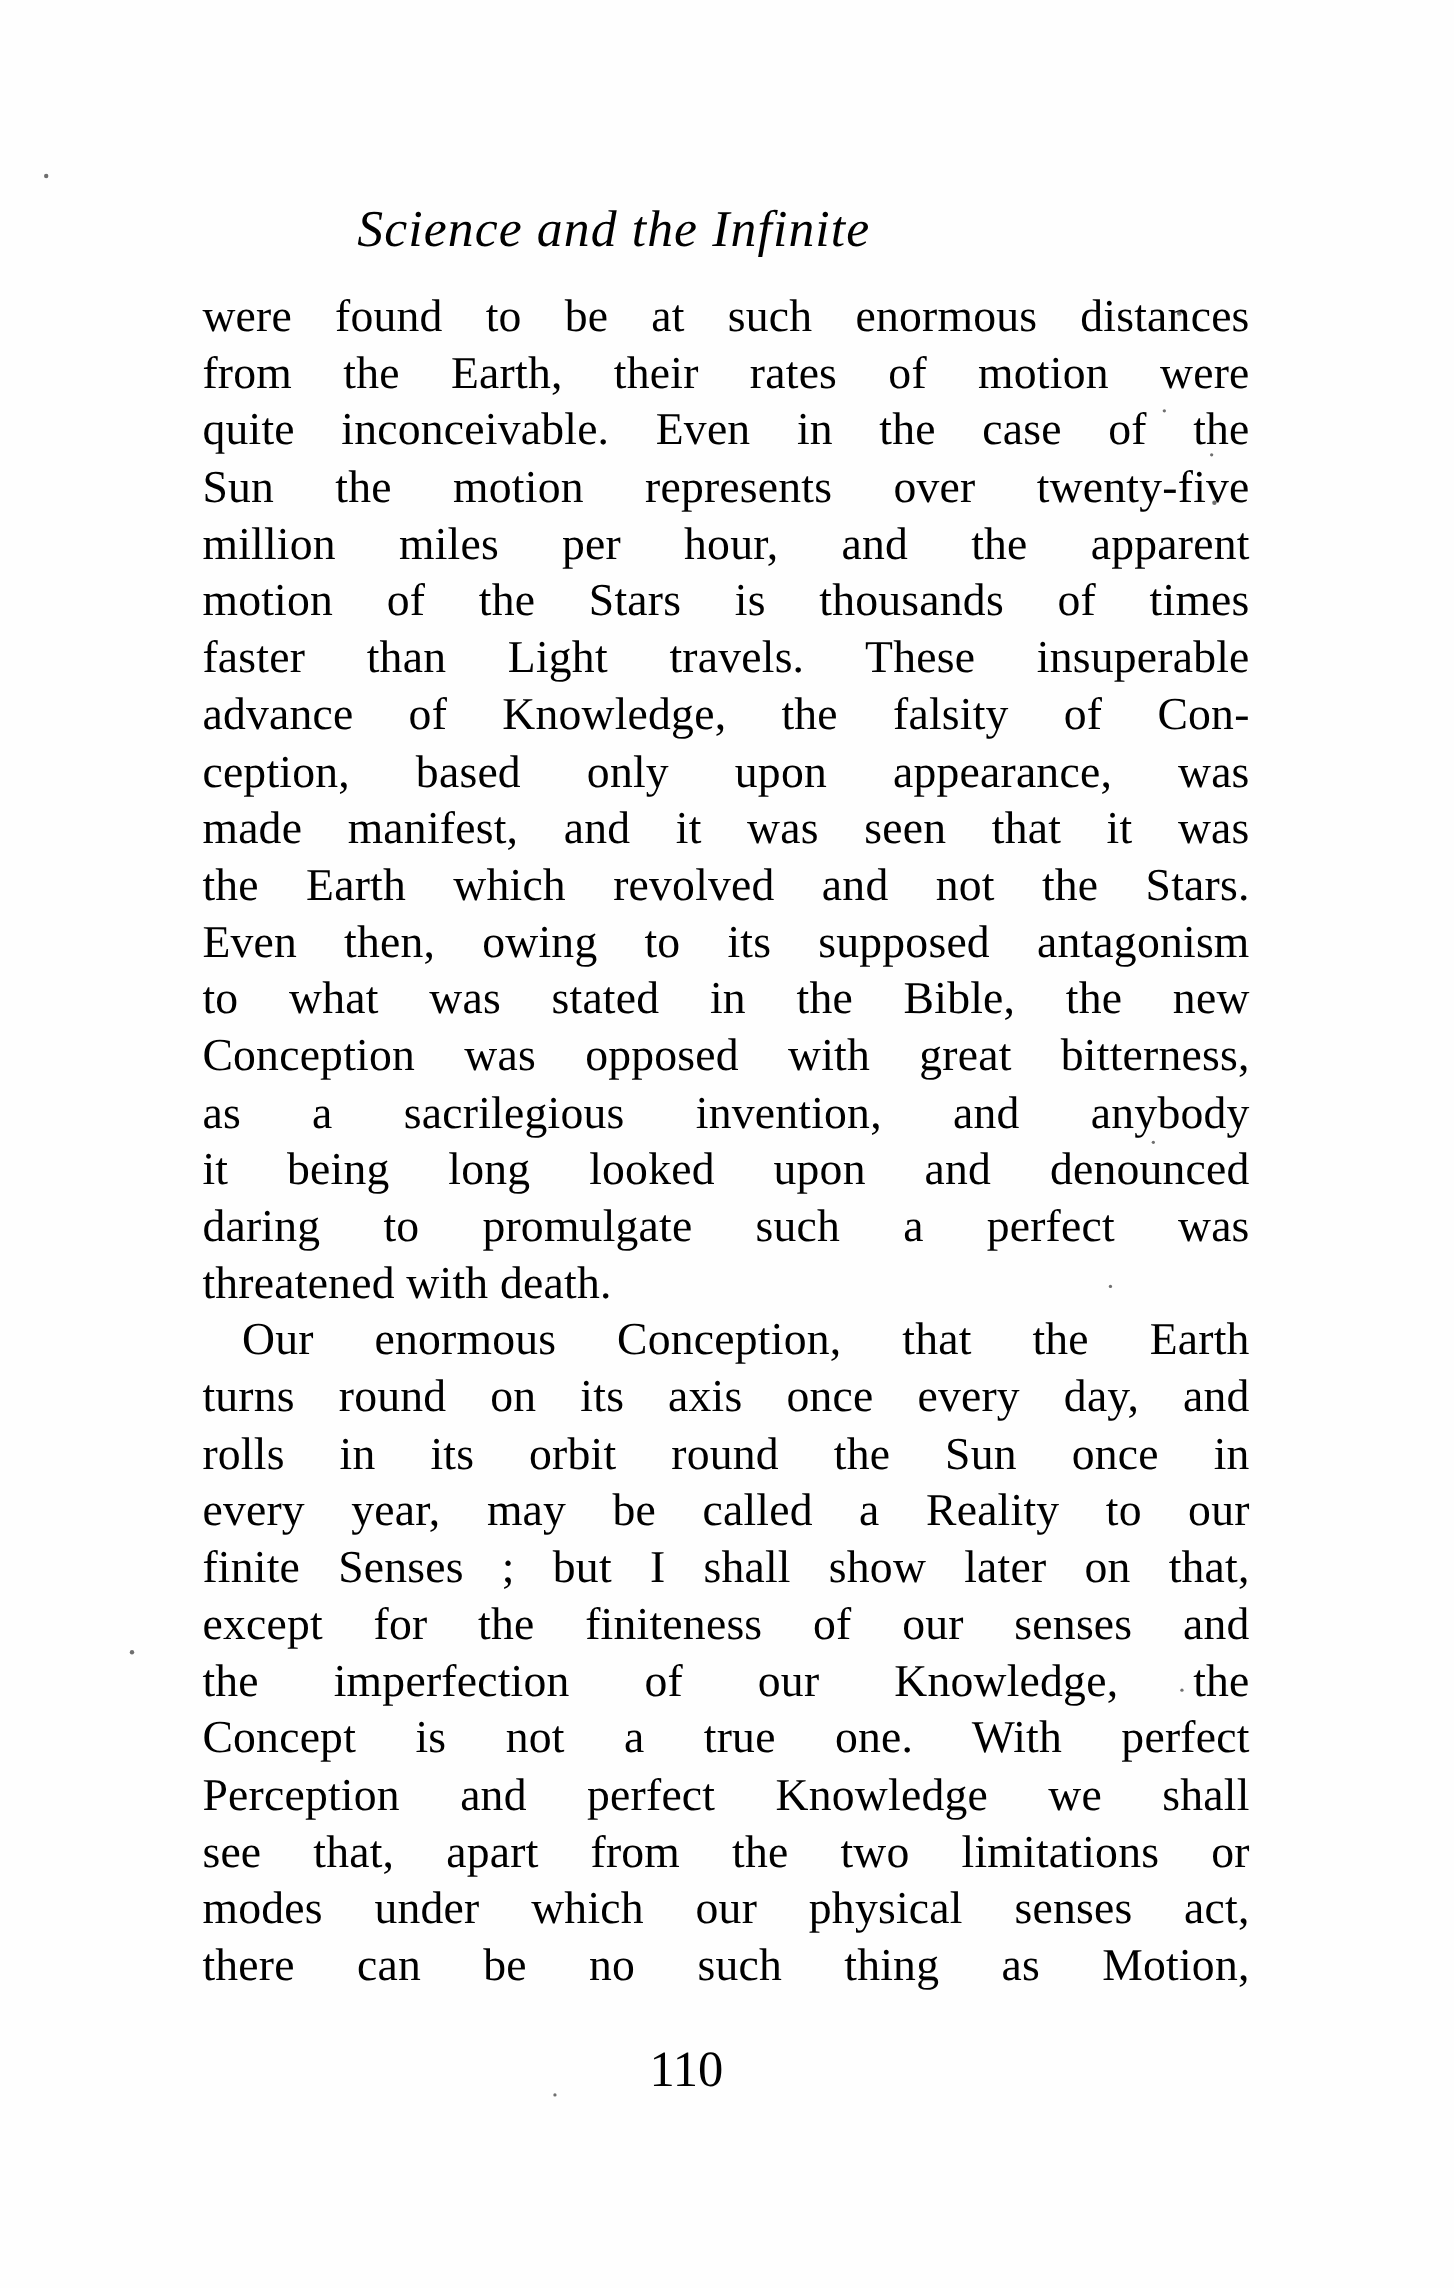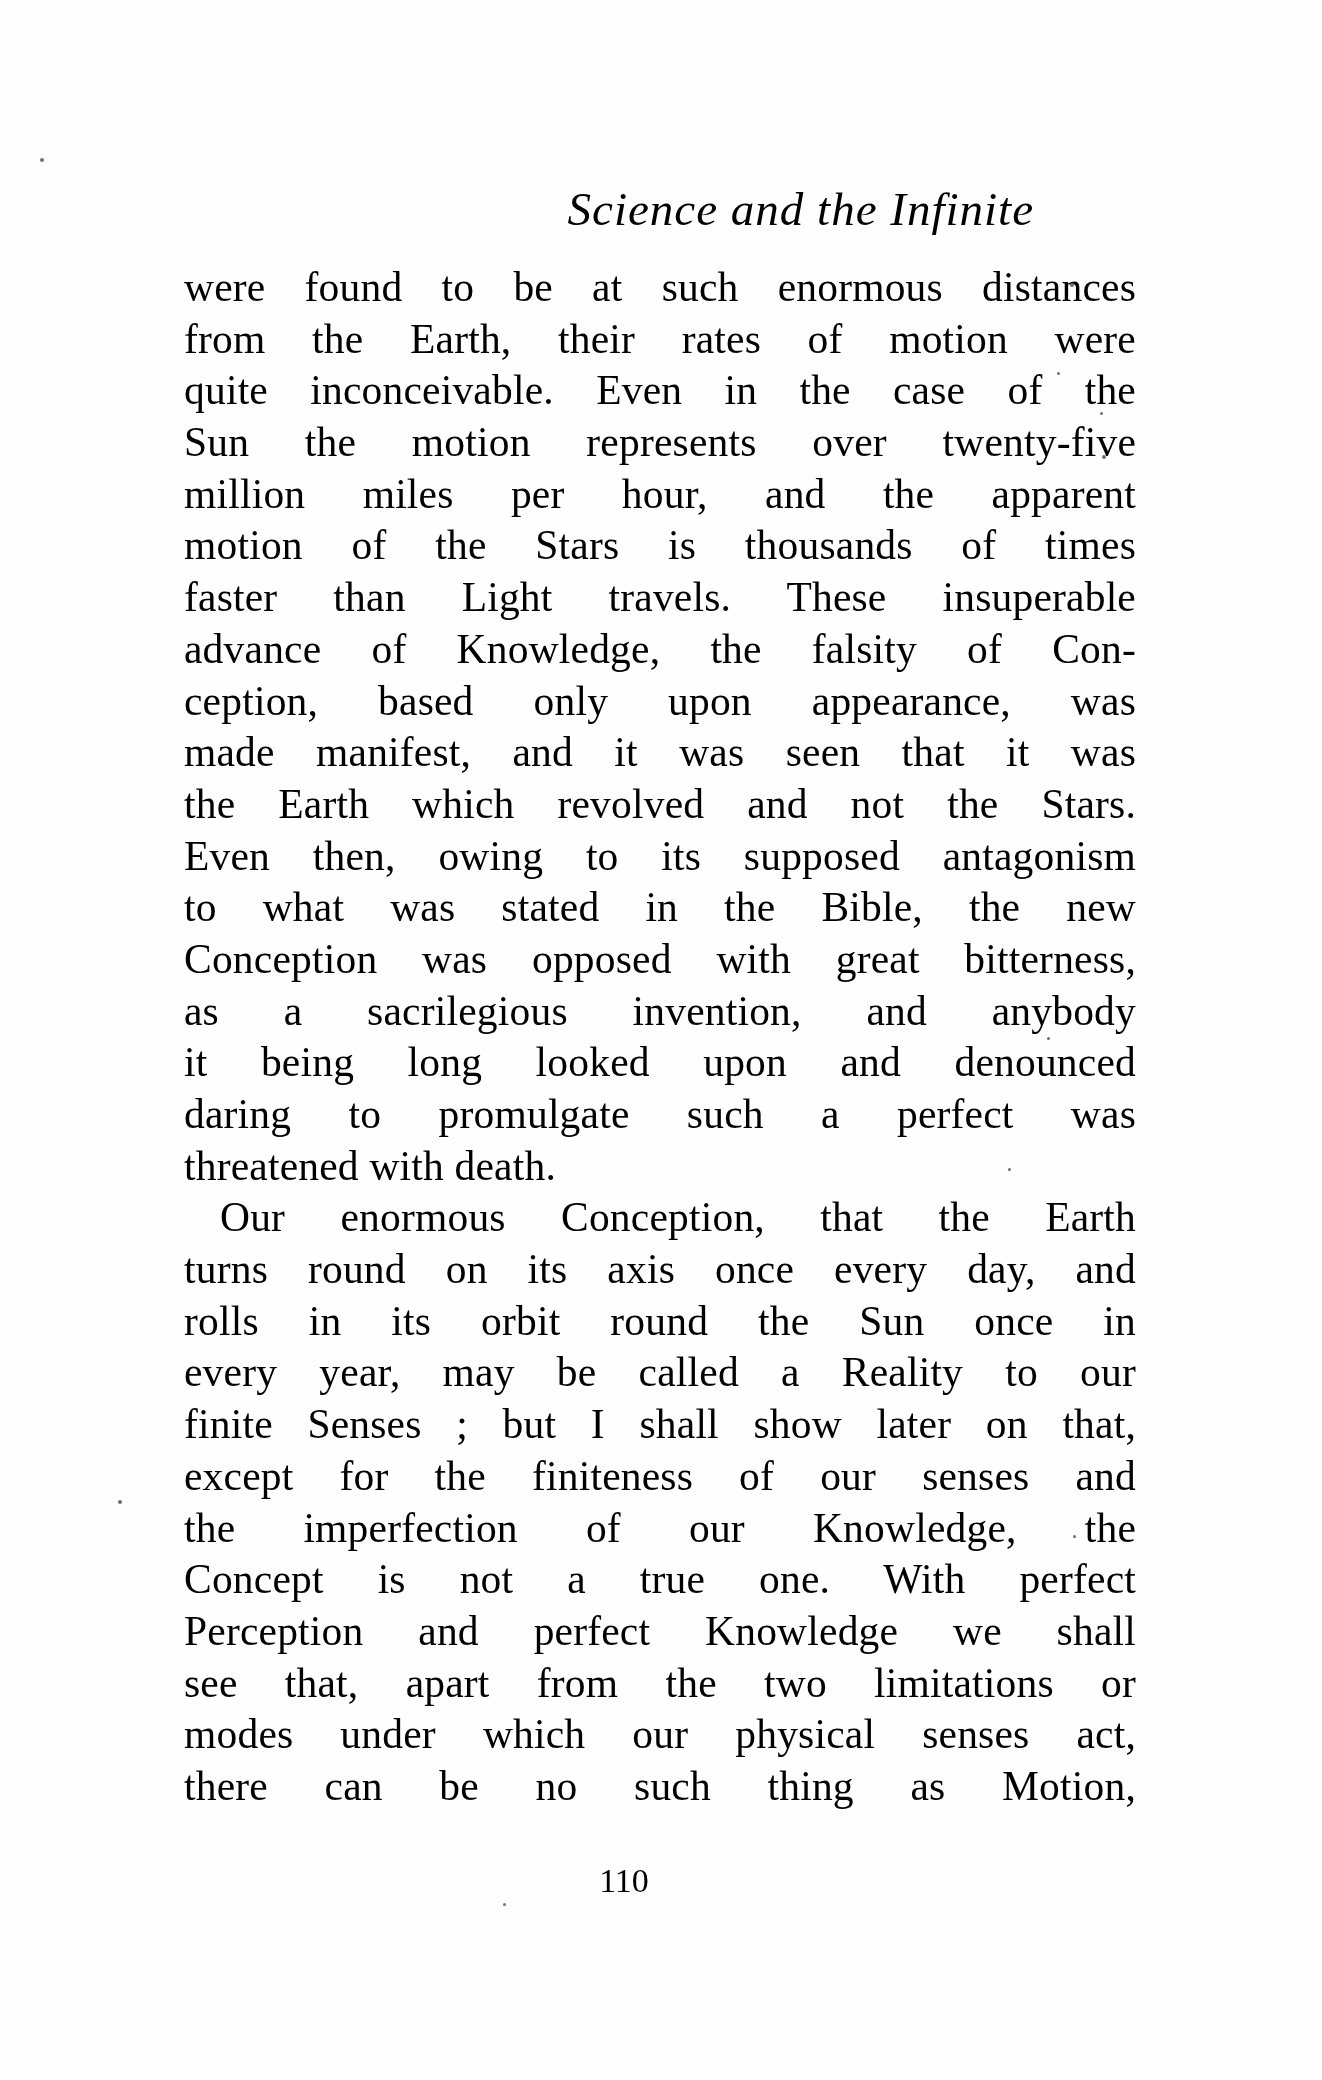--- a/index.html
+++ b/index.html
@@ -11,21 +11,21 @@
   }
   .page {
     position: relative;
     width: 1322px; height: 2080px;
     background: #fefefe;
     overflow: hidden;
   }
   .running-header {
     position: absolute;
     left: 148px; top: 180px; width: 952px;
-    text-align: right;
+    text-align: center;
     transform: translateX(-66px);
     font-style: italic;
     font-size: 47px;
     line-height: 58px;
     letter-spacing: 1px;
     white-space: nowrap;
   }
   .text-block {
     position: absolute;
     left: 148px; top: 262px; width: 952px; margin-left: 36px;
@@ -37,21 +37,21 @@
     text-align: justify;
     text-align-last: justify;
     letter-spacing: 0.2px;
   }
   .line.para-end { text-align-last: left; }
   .line.indented { text-indent: 36px; }
   .page-number {
     position: absolute;
     left: 148px; top: 1856px; width: 952px;
     text-align: center;
-    font-size: 34px;
+    font-size: 46px;
     line-height: 50px;
   }
   .speck {
     position: absolute;
     background: #6f6f6f;
     border-radius: 50%;
   }
 </style>
 </head>
 <body>

